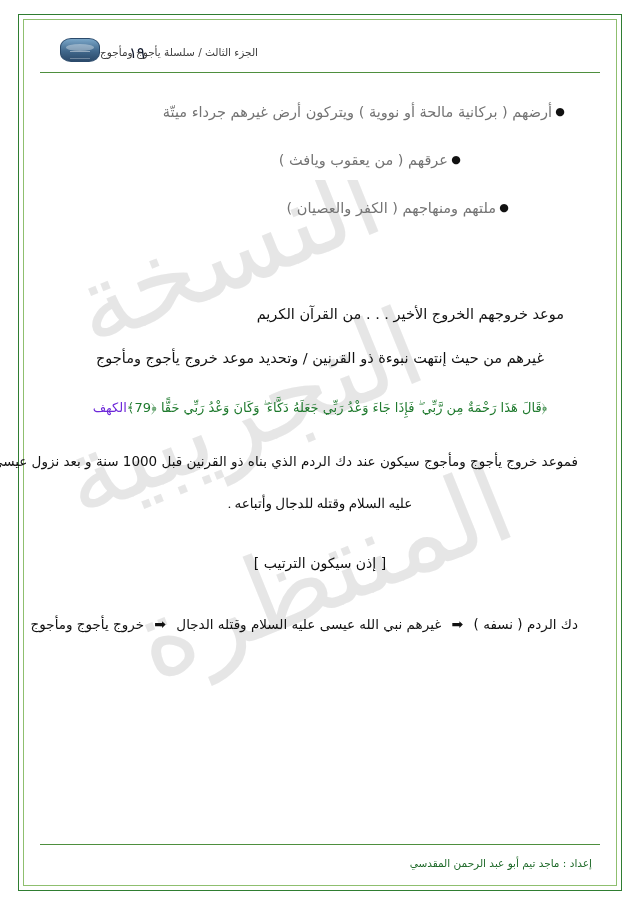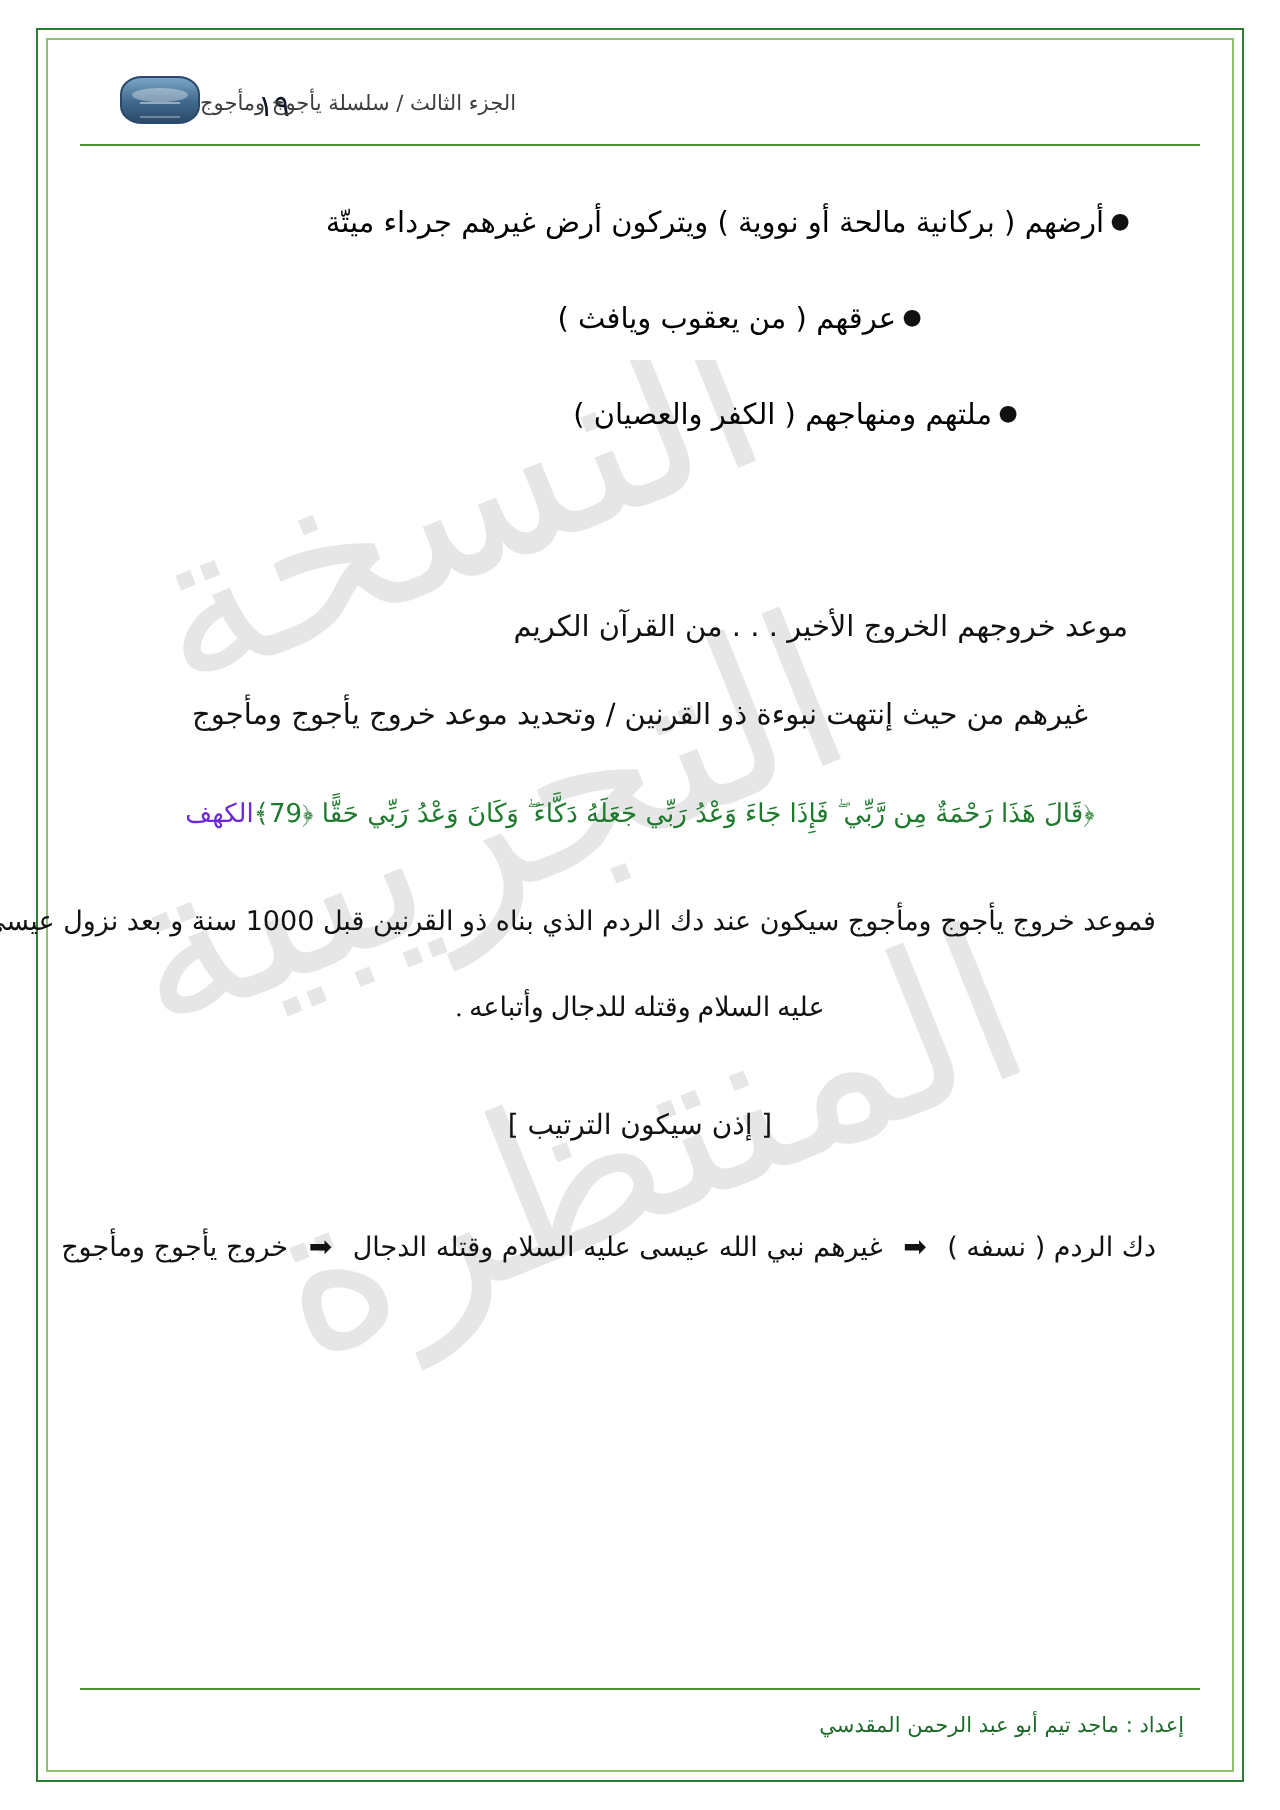--- a/index.html
+++ b/index.html
@@ -154,21 +154,21 @@
     text-align: center;
     font-size: 11px;
     color: #111;
     line-height: 1;
     position: relative;
     top: -2px;
   }
   .bullet-item .btext {
     font-size: 14.5px;
     line-height: 1.5;
-    color: #000000;
+    color: #737373;
     white-space: nowrap;
   }
   .bl1 { margin-right: 26px; margin-top: 18px; }
   .bl2 { margin-right: 130px; }
   .bl3 { margin-right: 82px; }
 
   .para {
     font-size: 14.5px;
     line-height: 1.9;
     color: #111;

